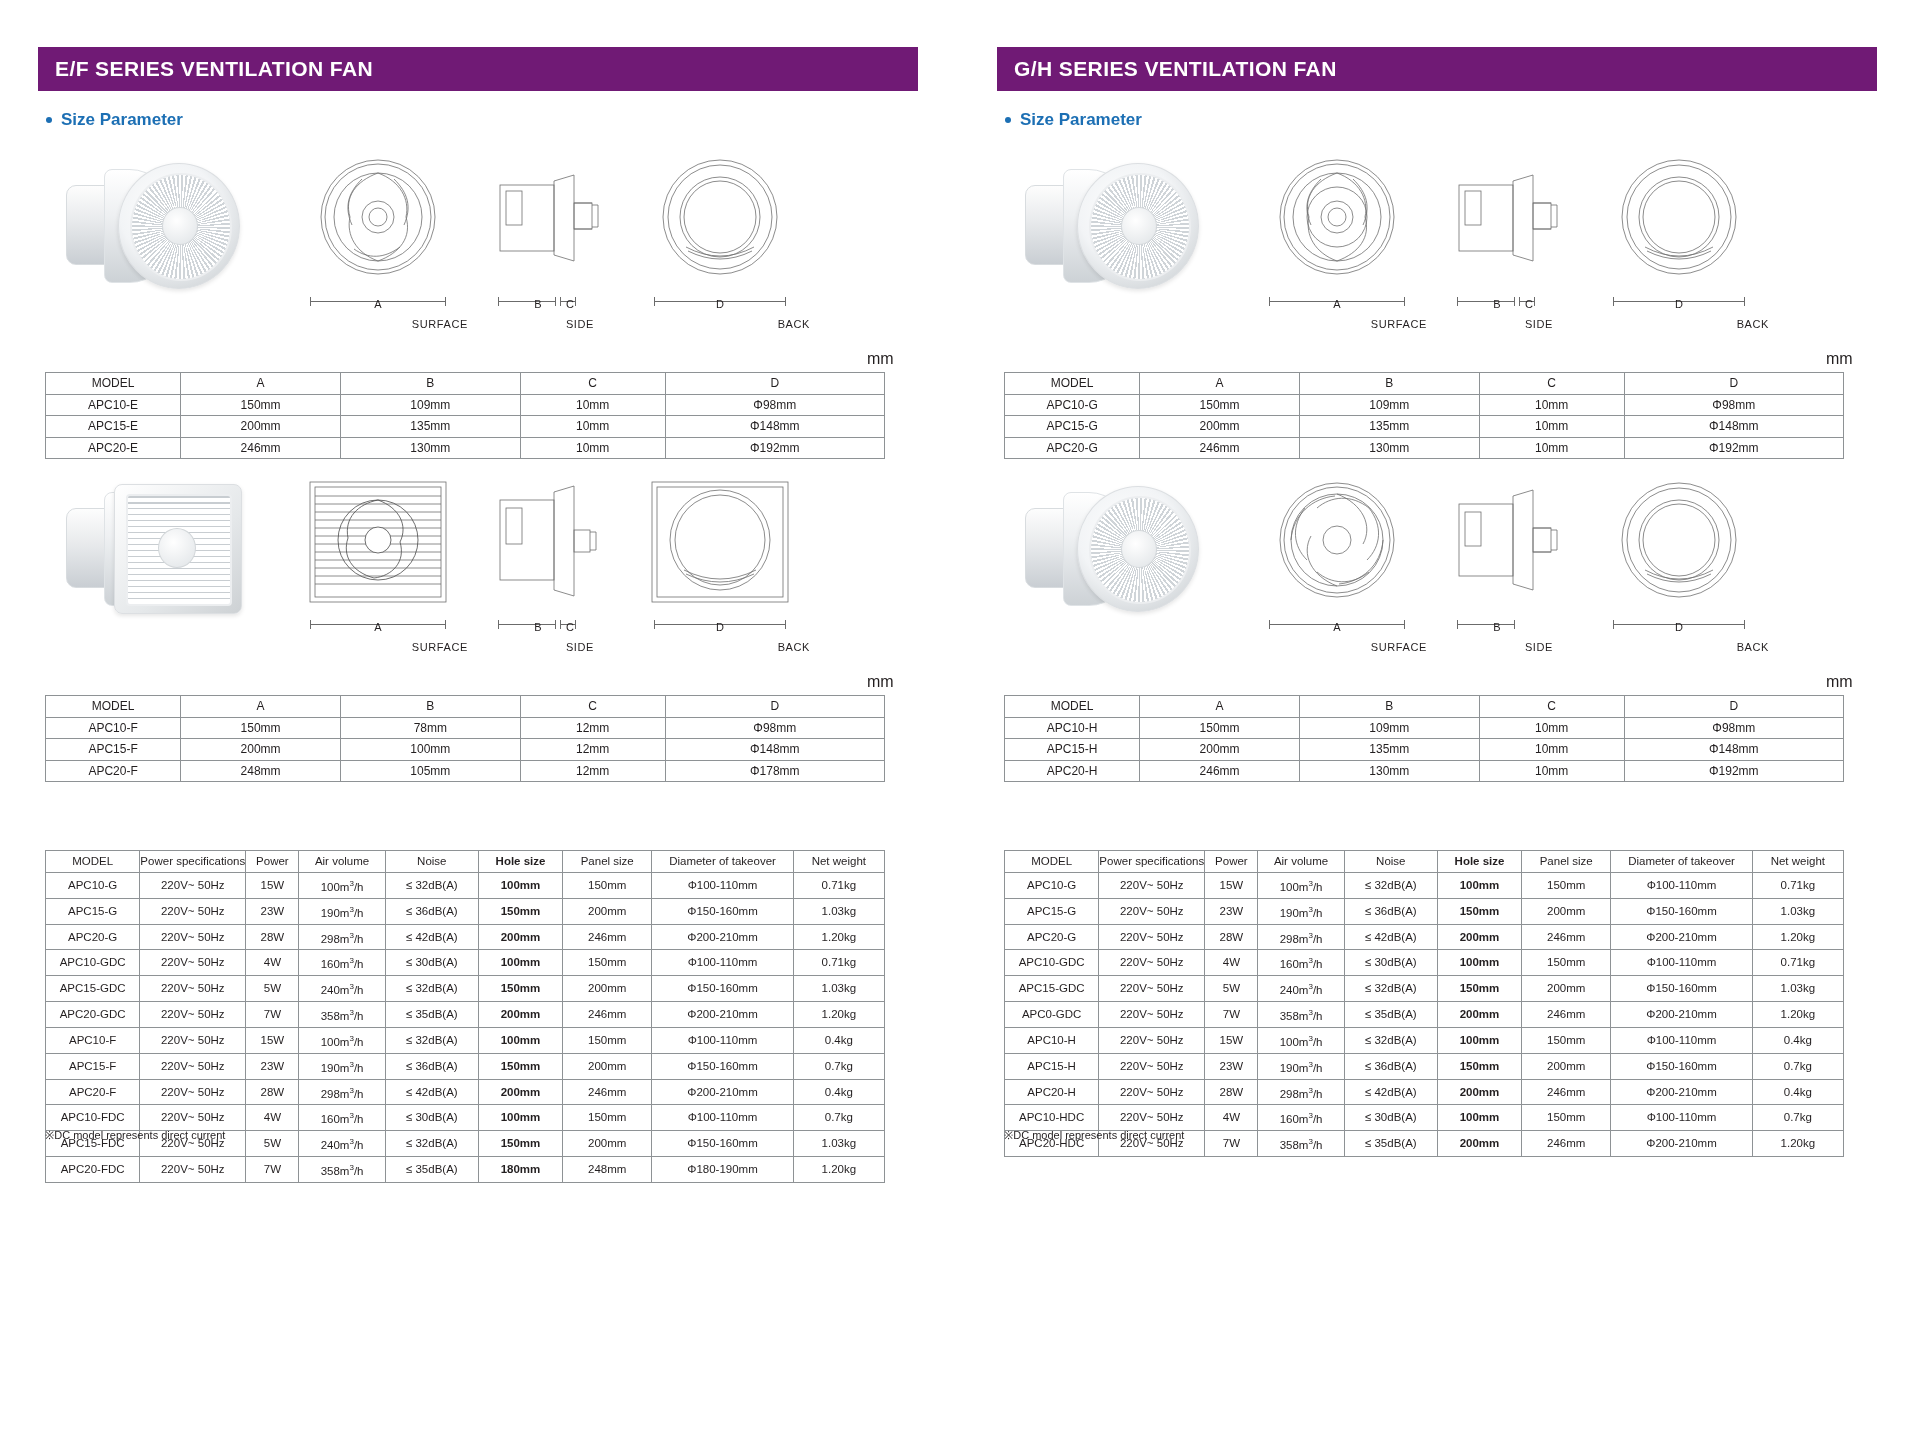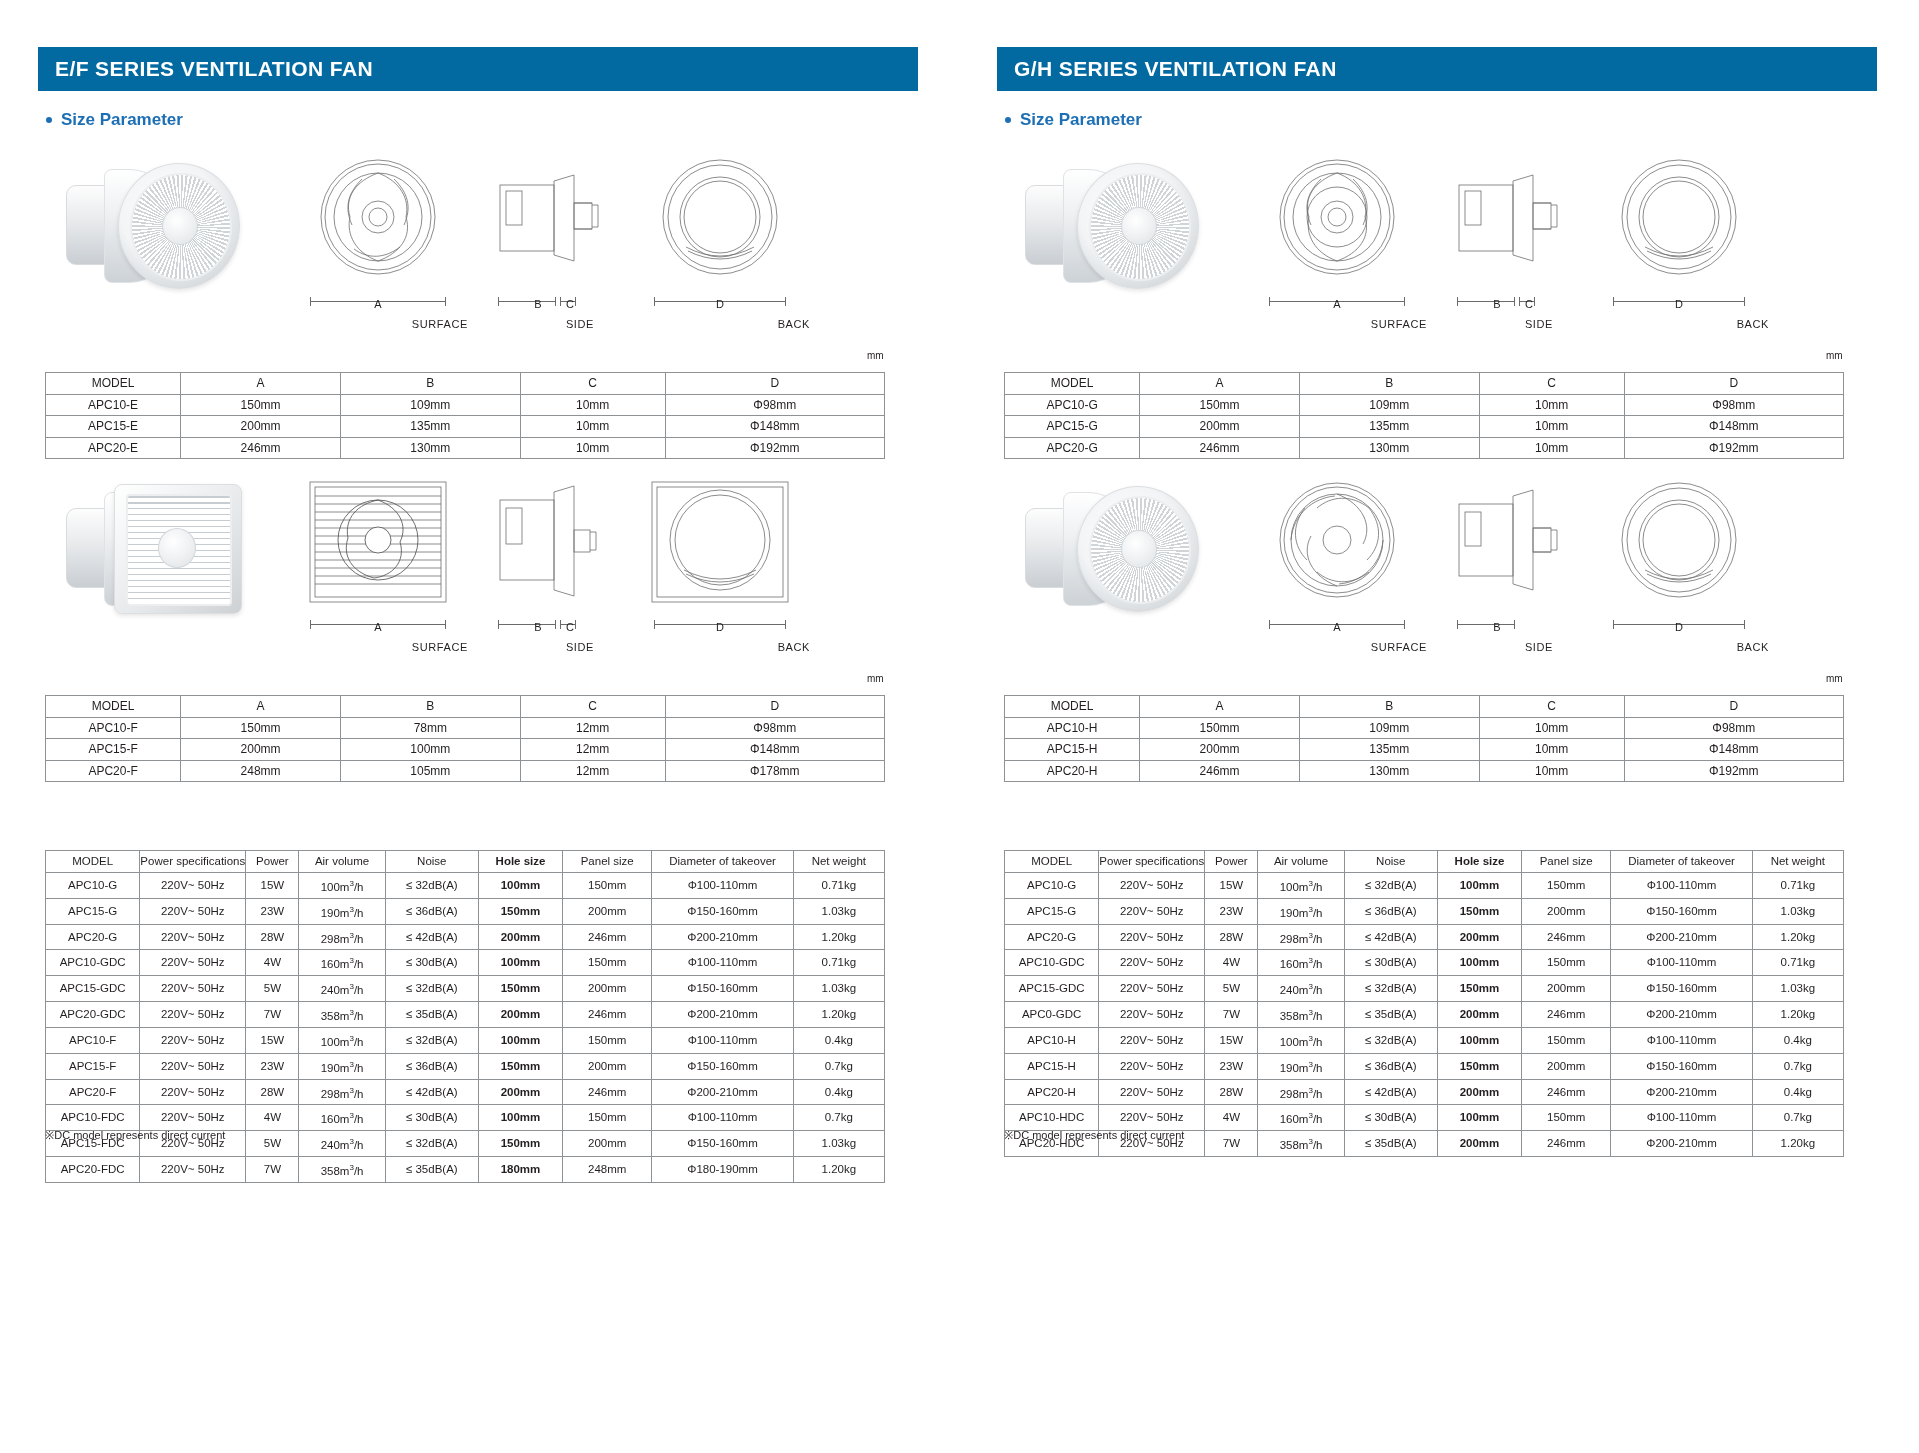--- a/index.html
+++ b/index.html
@@ -29,21 +29,21 @@
   .column.left { left: 0; }
   .column.right { left: 959px; }
 
   
   .header-bar {
     position: absolute;
     left: 38px;
     top: 47px;
     width: 880px;
     height: 44px;
-    background: #0369a1;
+    background: #701a75;
     display: flex;
     align-items: center;
   }
   .header-bar .title {
     color: #ffffff;
     font-size: 21px;
     font-weight: bold;
     letter-spacing: 0.4px;
     padding-left: 17px;
     white-space: nowrap;
@@ -205,21 +205,21 @@
   
   .draw {
     position: relative;
     height: 128px;
   }
   .draw svg { display: block; }
 
   
   .mm-label {
     position: absolute;
-    font-size: 10px;
+    font-size: 16px;
     color: #231f20;
   }
 
   
   table {
     position: absolute;
     border-collapse: collapse;
     font-size: 12px;
     background: #ffffff;
   }

